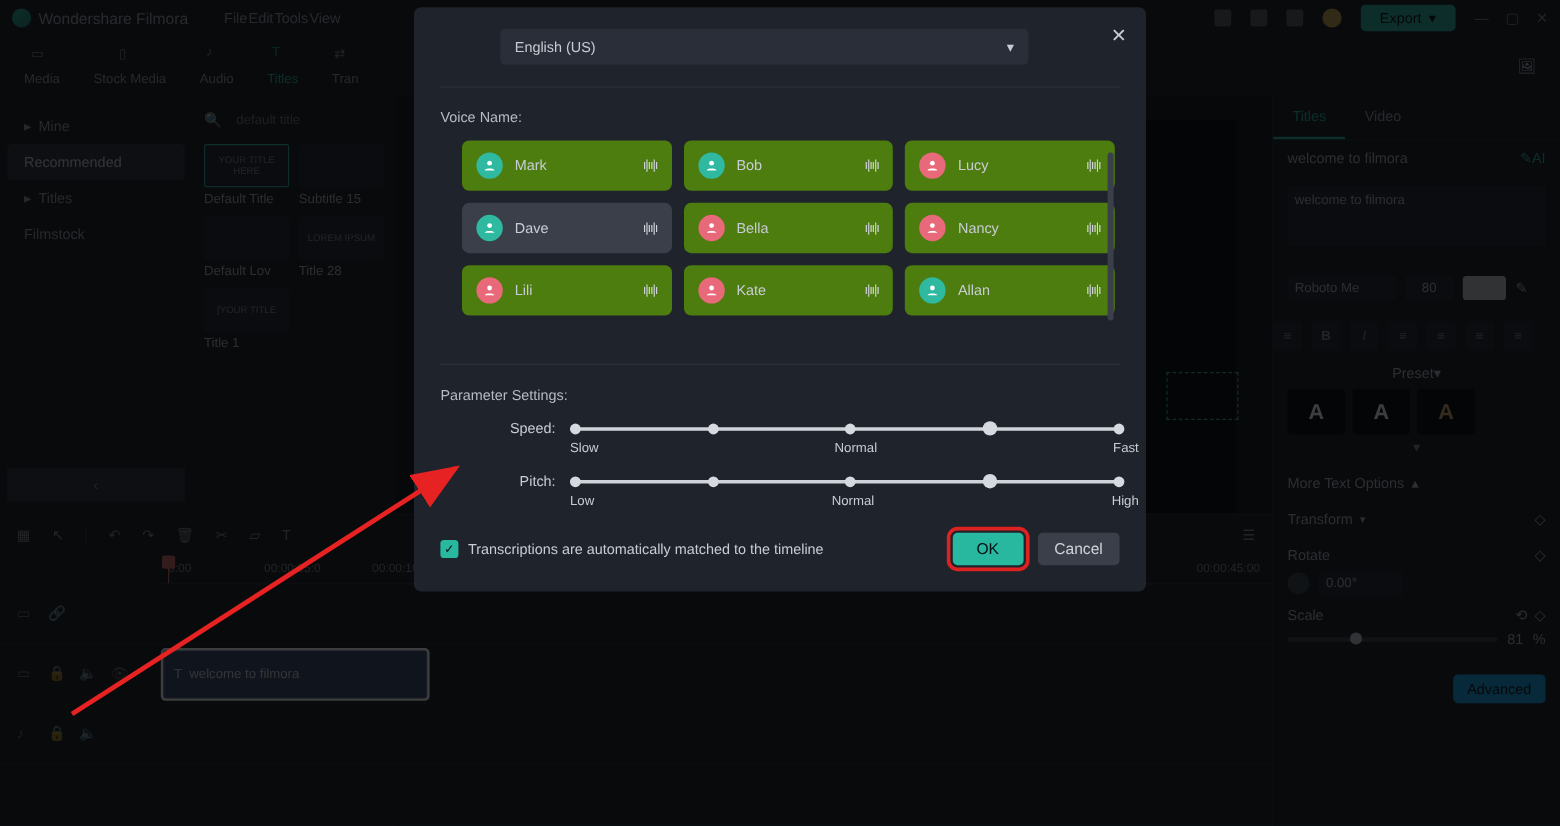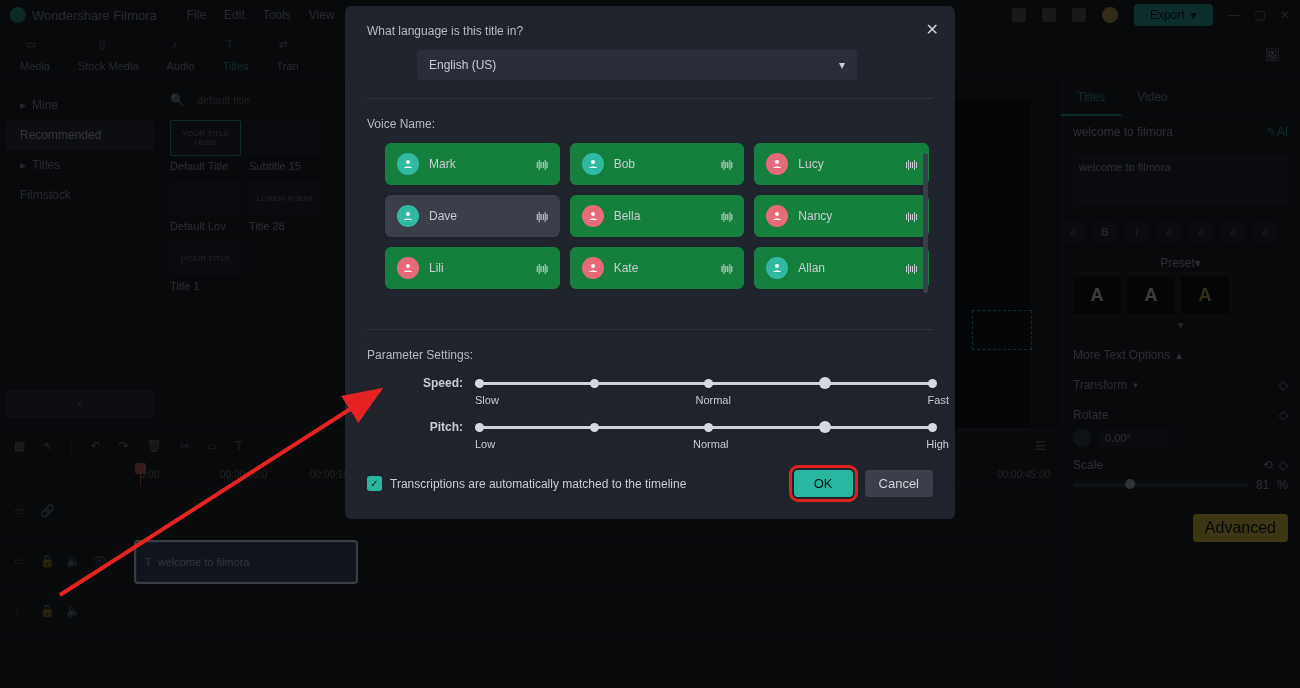--- a/index.html
+++ b/index.html
@@ -2,21 +2,21 @@
 <html><head>
 <meta charset="utf-8">
 <style>
 * { margin: 0; padding: 0; box-sizing: border-box; font-family: -apple-system, BlinkMacSystemFont, 'Segoe UI', sans-serif; }
 body { background: #0f1115; color: #c8cdd4; width: 1300px; height: 688px; overflow: hidden; position: relative; font-size: 12px; }
 
 
 .top-menubar { height: 30px; background: #15181f; display: flex; align-items: center; padding: 0 10px; position: relative; }
 .logo { color: #a0a6b0; font-size: 13px; display: flex; align-items: center; gap: 6px; }
 .logo-icon { width: 16px; height: 16px; background: linear-gradient(135deg, #28b8a0, #1e8a78); border-radius: 50%; }
-.menu-items { display: flex; gap: 18px; margin-left: 30px; }
+.menu-items { display: flex; gap: 1px; margin-left: 30px; }
 .menu-items span { color: #9aa0a9; font-size: 12px; }
 .top-right { margin-left: auto; display: flex; align-items: center; gap: 16px; }
 .export-btn { background: #28b8a0; color: #0a0c10; padding: 4px 16px; border-radius: 4px; font-size: 12px; display: flex; align-items: center; gap: 6px; }
 .win-controls { display: flex; gap: 14px; color: #888; }
 .icon-sm { width:14px; height:14px; background:#888; opacity:0.6; border-radius:2px; }
 .icon-circle { width:16px; height:16px; border-radius:50%; background:#c9a84a; }
 
 
 .tab-toolbar { height: 50px; background: #15181f; display: flex; align-items: center; padding: 0 20px; gap: 28px; border-bottom: 1px solid #1f232b; }
 .tab-item { display:flex; flex-direction:column; align-items:center; gap:4px; color:#9aa0a9; font-size:11px; }
@@ -60,21 +60,21 @@
 .rp-textarea { width:100%; height:50px; background:#1f232b; color:#b0b5bd; border:none; padding:6px; font-size:11px; resize:none; }
 .rp-row { display:flex; align-items:center; gap:8px; margin:6px 0; }
 .rp-input { background:#1f232b; color:#b0b5bd; border:none; padding:4px 6px; font-size:11px; width:90px; }
 .rp-num { width:40px; text-align:center; }
 .rp-swatch { width:36px; height:20px; background:#ccc; border-radius:3px; }
 .rp-iconrow { display:flex; gap:8px; padding:4px 0; }
 .rp-iconbtn { width:24px; height:24px; background:#1f232b; border-radius:3px; display:flex; align-items:center; justify-content:center; color:#888; font-size:11px; }
 .preset-row { display:flex; gap:6px; margin-top:6px;}
 .preset-box { width:48px; height:38px; background:#000; display:flex; align-items:center; justify-content:center; color:#fff; font-size:18px; font-weight:700; border-radius:3px;}
 .preset-box.gold { color:#d4b06a; }
-.adv-btn { margin:8px 12px; background:#fde047; color:#0a0c10; padding:5px 12px; border-radius:4px; font-size:16px; float:right; }
+.adv-btn { margin:8px 12px; background:#0ea5e9; color:#0a0c10; padding:5px 12px; border-radius:4px; font-size:12px; float:right; }
 
 
 .timeline { position:absolute; bottom:0; left:0; right:240px; height:260px; background:#15181f; border-top:1px solid #1f232b; }
 .tl-toolbar { height:34px; display:flex; align-items:center; gap:18px; padding:0 14px; color:#888; }
 .tl-sep { width:1px; height:18px; background:#2a2e38; }
 .tl-ruler { height:24px; position:relative; margin-left:130px; border-bottom:1px solid #2a2e38; color:#888; font-size:10px;}
 .tl-tick { position:absolute; top:6px; }
 .tl-playhead { position:absolute; top:0; bottom:0; width:1px; background:#d86464; left:130px; }
 .tl-playhead::before { content:''; position:absolute; top:0; left:-5px; width:11px; height:11px; background:#d86464; border-radius:2px; }
 .tl-track { display:flex; align-items:center; height:50px; border-bottom:1px solid #1f232b; }
@@ -85,30 +85,30 @@
 
 
 .overlay { position:absolute; inset:0; background:rgba(5,6,8,0.78); display:flex; align-items:flex-start; justify-content:center; z-index:50;}
 .modal { margin-top:6px; width:610px; background:#1f232b; border-radius:6px; padding:18px 22px 22px; position:relative; color:#c8cdd4;}
 .modal-title { font-size:14px; color:#e2e5ea; margin-bottom:18px;}
 .modal-close { position:absolute; top:14px; right:16px; color:#c8cdd4; font-size:16px; cursor:pointer;}
 .modal-label { font-size:12px; color:#b6bbc4; margin-bottom:12px;}
 .modal-select { width:440px; margin-left:50px; background:#2a2e38; border:none; padding:8px 12px; color:#c8cdd4; border-radius:4px; font-size:12px; display:flex; justify-content:space-between; align-items:center;}
 .divider { height:1px; background:#2e323c; margin:18px 0; }
 .voice-grid { display:grid; grid-template-columns:repeat(3,1fr); gap:10px; margin-top:10px; margin-left:18px; margin-right:4px;}
-.voice-card { background:#15803d; border-radius:6px; padding:10px 12px; display:flex; align-items:center; justify-content:space-between; }
+.voice-card { background:#4d7c0f; border-radius:6px; padding:10px 12px; display:flex; align-items:center; justify-content:space-between; }
 .voice-card.selected { background:#3a3f4a; }
 .voice-left { display:flex; align-items:center; gap:10px;}
 .avatar { width:22px; height:22px; border-radius:50%; display:flex; align-items:center; justify-content:center;}
 .avatar.male { background:#2fb9a0; }
 .avatar.female { background:#e86a7a; }
 .avatar svg { width:12px; height:12px; }
 .wave-icon { color:#d0d4da; font-size:11px; letter-spacing:-1px; }
 .param-row { display:flex; align-items:center; margin:14px 0 2px 36px;}
-.param-label { width:60px; text-align:right; color:#c8cdd4; font-size:12px; margin-right:12px;font-weight:bold;}
+.param-label { width:60px; text-align:right; color:#c8cdd4; font-size:12px; margin-right:12px;}
 .slider-wrap { flex:1; position:relative; }
 .slider-track { height:3px; background:#cfd3da; border-radius:2px; position:relative;}
 .slider-dot { width:9px; height:9px; background:#d6d9df; border-radius:50%; position:absolute; top:-3px; }
 .slider-big { width:12px; height:12px; top:-5px; }
 .slider-labels { display:flex; justify-content:space-between; margin:4px 0 0 108px; font-size:11px; color:#c8cdd4; width:474px;}
 .modal-footer { display:flex; align-items:center; margin-top:20px;}
 .chk-row { display:flex; align-items:center; gap:8px; font-size:12px; color:#c8cdd4;}
 .chk { width:15px; height:15px; background:#28b8a0; border-radius:3px; display:flex; align-items:center; justify-content:center; color:#0a0c10; font-size:10px;}
 .btn-ok { margin-left:auto; background:#28b8a0; color:#0a0c10; padding:6px 20px; border-radius:4px; font-size:13px; outline:3px solid #d22; outline-offset:2px;}
 .btn-cancel { margin-left:12px; background:#3a3f4a; color:#d0d4da; padding:6px 14px; border-radius:4px; font-size:13px;}
@@ -238,20 +238,26 @@
   <div class="right-panel">
     <div class="rp-tabs">
       <div class="rp-tab active">Titles</div>
       <div class="rp-tab">Video</div>
     </div>
     <div class="rp-section" style="display:flex;align-items:center;gap:8px">
       <span>welcome to filmora</span>
       <span style="margin-left:auto;color:#28b8a0">✎AI</span>
     </div>
     <div class="rp-section"><textarea class="rp-textarea" style="">welcome to filmora</textarea></div>
+    <div class="rp-section rp-row">
+      <input class="rp-input" value="Roboto Me" style="">
+      <input class="rp-input rp-num" value="80" style="">
+      <span class="rp-swatch"></span>
+      <span>✎</span>
+    </div>
     <div class="rp-section rp-iconrow">
       <span class="rp-iconbtn">≡</span>
       <span class="rp-iconbtn">
           <b>B</b>
         </span>
       <span class="rp-iconbtn">
           <i>I</i>
         </span>
       <span class="rp-iconbtn">≡</span>
       <span class="rp-iconbtn">≡</span>
@@ -353,21 +359,20 @@
         <span class="tt-icon">🔈</span>
       </div>
     </div>
   </div>
 </div>
 
 <div class="overlay">
   <div class="modal">
     <span class="modal-close">✕</span>
 
-    <div class="modal-label">What language is this title in?</div>
     <div class="modal-select">
       <span>English (US)</span>
       <span>▾</span>
     </div>
 
     <div class="divider"></div>
 
     <div class="modal-label">Voice Name:</div>
     <div style="position:relative">
       <div class="voice-grid">

